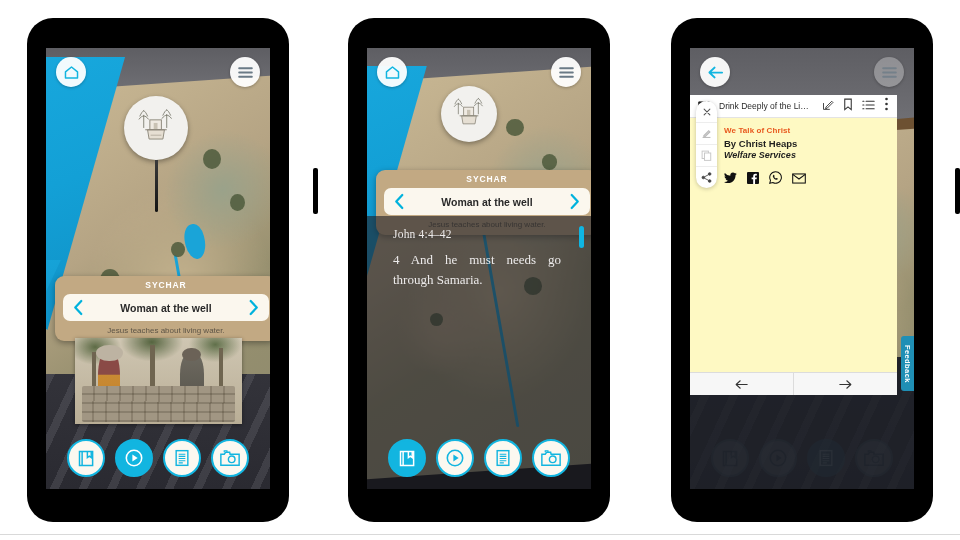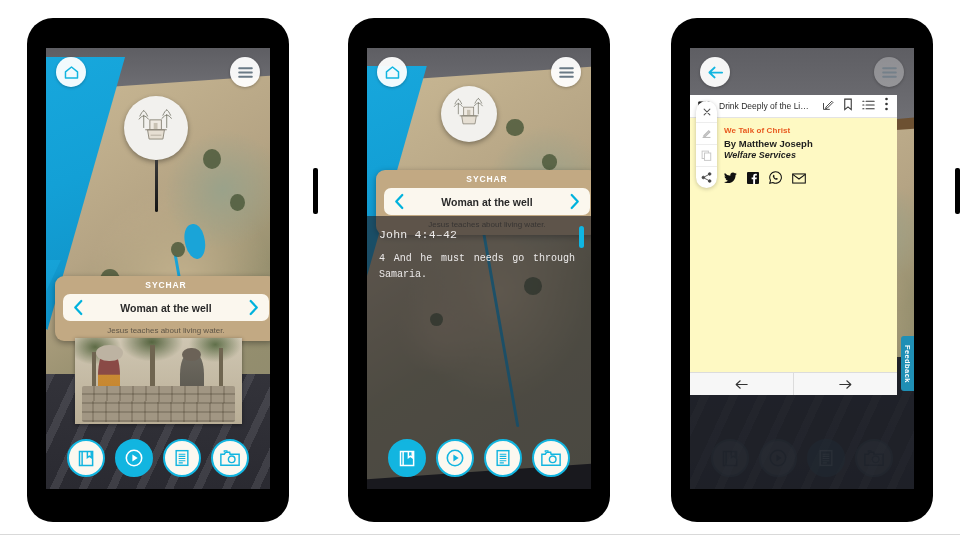--- a/index.html
+++ b/index.html
@@ -65,24 +65,24 @@
   .loc-title{color:#ffffff;font-weight:bold;letter-spacing:.9px;text-align:center;}
   .loc-pill{background:#fbf7ee;border-radius:7px;display:flex;align-items:center;
       justify-content:space-between;width:100%;box-sizing:border-box;}
   .loc-pill .lbl{flex:1;text-align:center;color:#2a2a2a;font-weight:600;}
   .loc-sub{color:#5d5446;text-align:center;white-space:nowrap;}
   .chev{color:#00b2dd;display:flex;align-items:center;}
 
   
   .scripture{position:absolute;left:0;right:0;overflow:hidden;}
   .scripture .veil{position:absolute;inset:0;background:rgba(32,33,38,.62);}
-  .scripture .txt{position:absolute;left:0;right:0;top:0;padding:0 12px;
-      font-family:Liberation Mono, monospace;color:#eceaea;}
+  .scripture .txt{position:absolute;left:0;right:0;top:0;padding:0 26px;
+      font-family:Liberation Serif, serif;color:#eceaea;}
   .scripture .ref{font-size:11.5px;margin:0 0 10px 0;letter-spacing:.2px;}
-  .scripture p.v{font-size:10px;line-height:1.55;margin:0 4px 9px 0;text-align:justify;}
+  .scripture p.v{font-size:13px;line-height:1.55;margin:0 4px 9px 0;text-align:justify;}
   .scrollthumb{position:absolute;width:5px;border-radius:3px;background:#0fb6e3;}
 
   
   .thumb{position:absolute;overflow:hidden;background:#8e8577;
       box-shadow:0 1px 4px rgba(0,0,0,.4);}
   .thumb .sky{position:absolute;inset:0;background:linear-gradient(#cfc6b2,#b9ae96);}
   .thumb .trees{position:absolute;left:0;top:0;width:100%;height:48%;
       background:
         radial-gradient(ellipse 22% 62% at 12% 22%, #5d6b45 0%, rgba(93,107,69,0) 70%),
         radial-gradient(ellipse 26% 66% at 46% 10%, #55643f 0%, rgba(85,100,63,0) 72%),
@@ -496,21 +496,21 @@
               <circle cx="11" cy="2.5" r="1.7"></circle>
                 <circle cx="3" cy="7" r="1.7"></circle>
                 <circle cx="11" cy="11.5" r="1.7"></circle>
               <path d="M4.4 6.2 9.6 3.4M4.4 7.9l5.2 2.7" stroke-width="1.1"></path>
               </svg>
           </div>
         </div>
 
         <div class="abody">
           <p class="kicker">We Talk of Christ</p>
-          <p class="byline">By Matthew Joseph</p>
+          <p class="byline">By Christ Heaps</p>
           <p class="byorg">Welfare Services</p>
 
           <div class="share">
             <span>
               <svg width="13" height="12" viewBox="0 0 16 14" fill="#111">
                 <path d="M16 1.7c-.6.3-1.2.5-1.9.6.7-.4 1.2-1.1 1.4-1.8-.6.4-1.3.7-2.1.8A3.3 3.3 0 0 0 7.8 4.3 9.3 9.3 0 0 1 1.1.7a3.3 3.3 0 0 0 1 4.4c-.5 0-1-.2-1.5-.4a3.3 3.3 0 0 0 2.6 3.2c-.4.1-.9.2-1.4.1a3.3 3.3 0 0 0 3 2.3A6.6 6.6 0 0 1 0 11.8a9.3 9.3 0 0 0 5 1.5c6 0 9.4-5.1 9.2-9.7.6-.5 1.2-1.1 1.6-1.9z"></path>
                 </svg>
             </span>
             <span>
               <svg width="12" height="12" viewBox="0 0 14 14" fill="#111">

